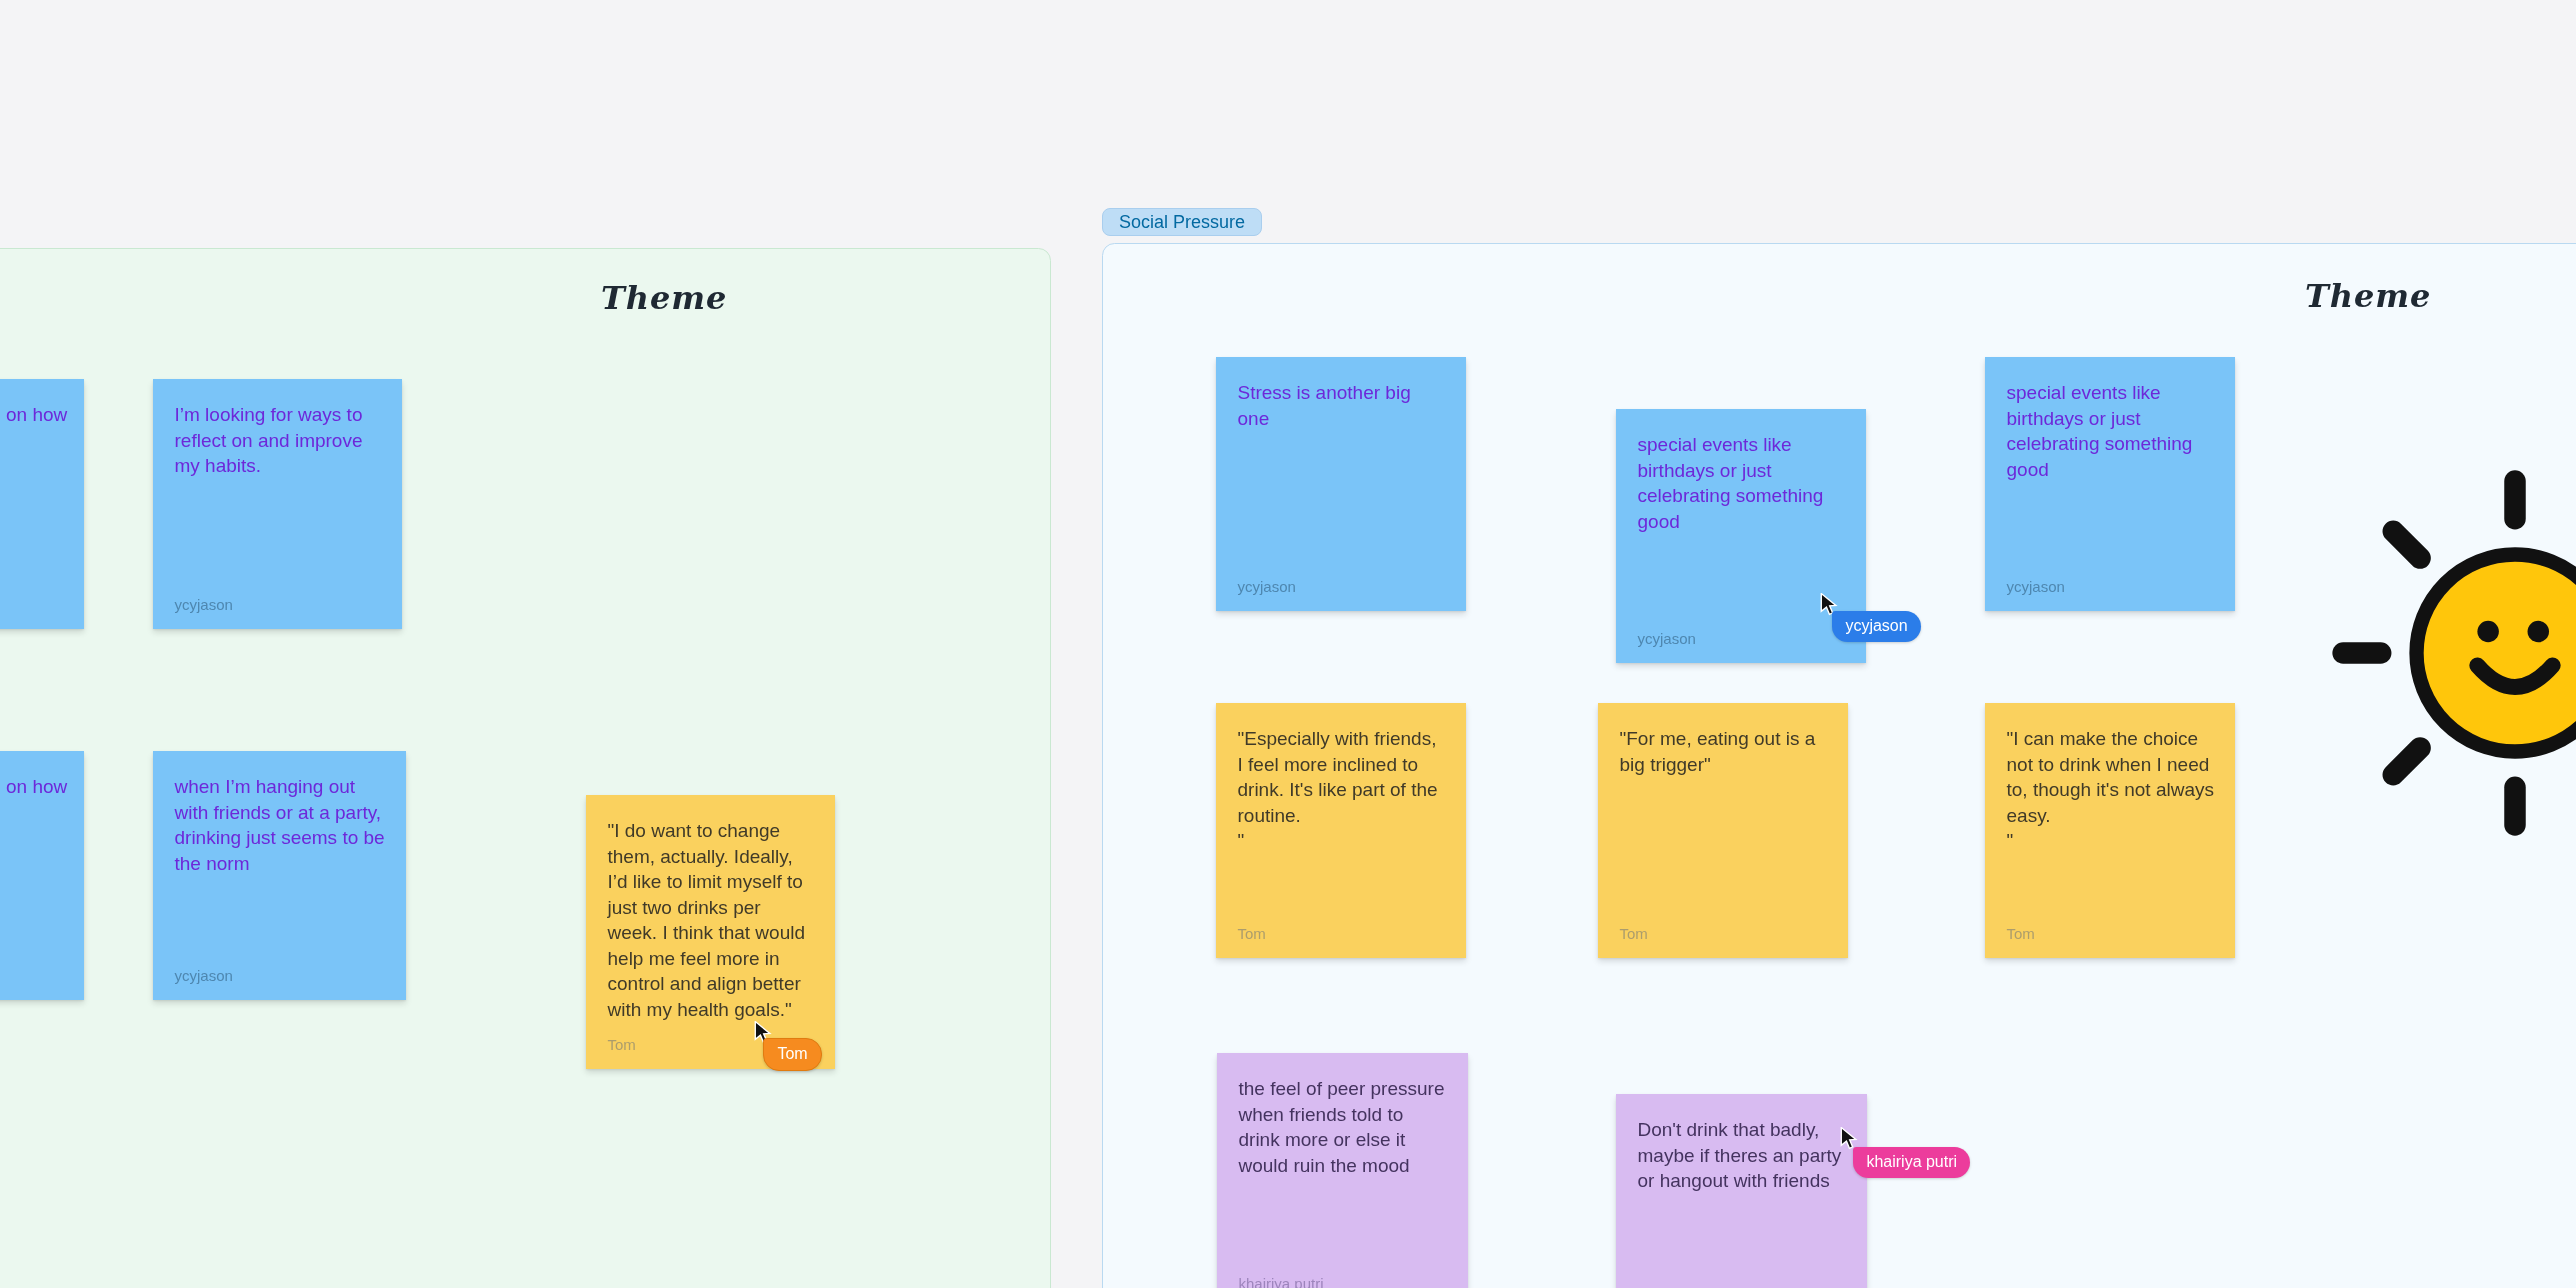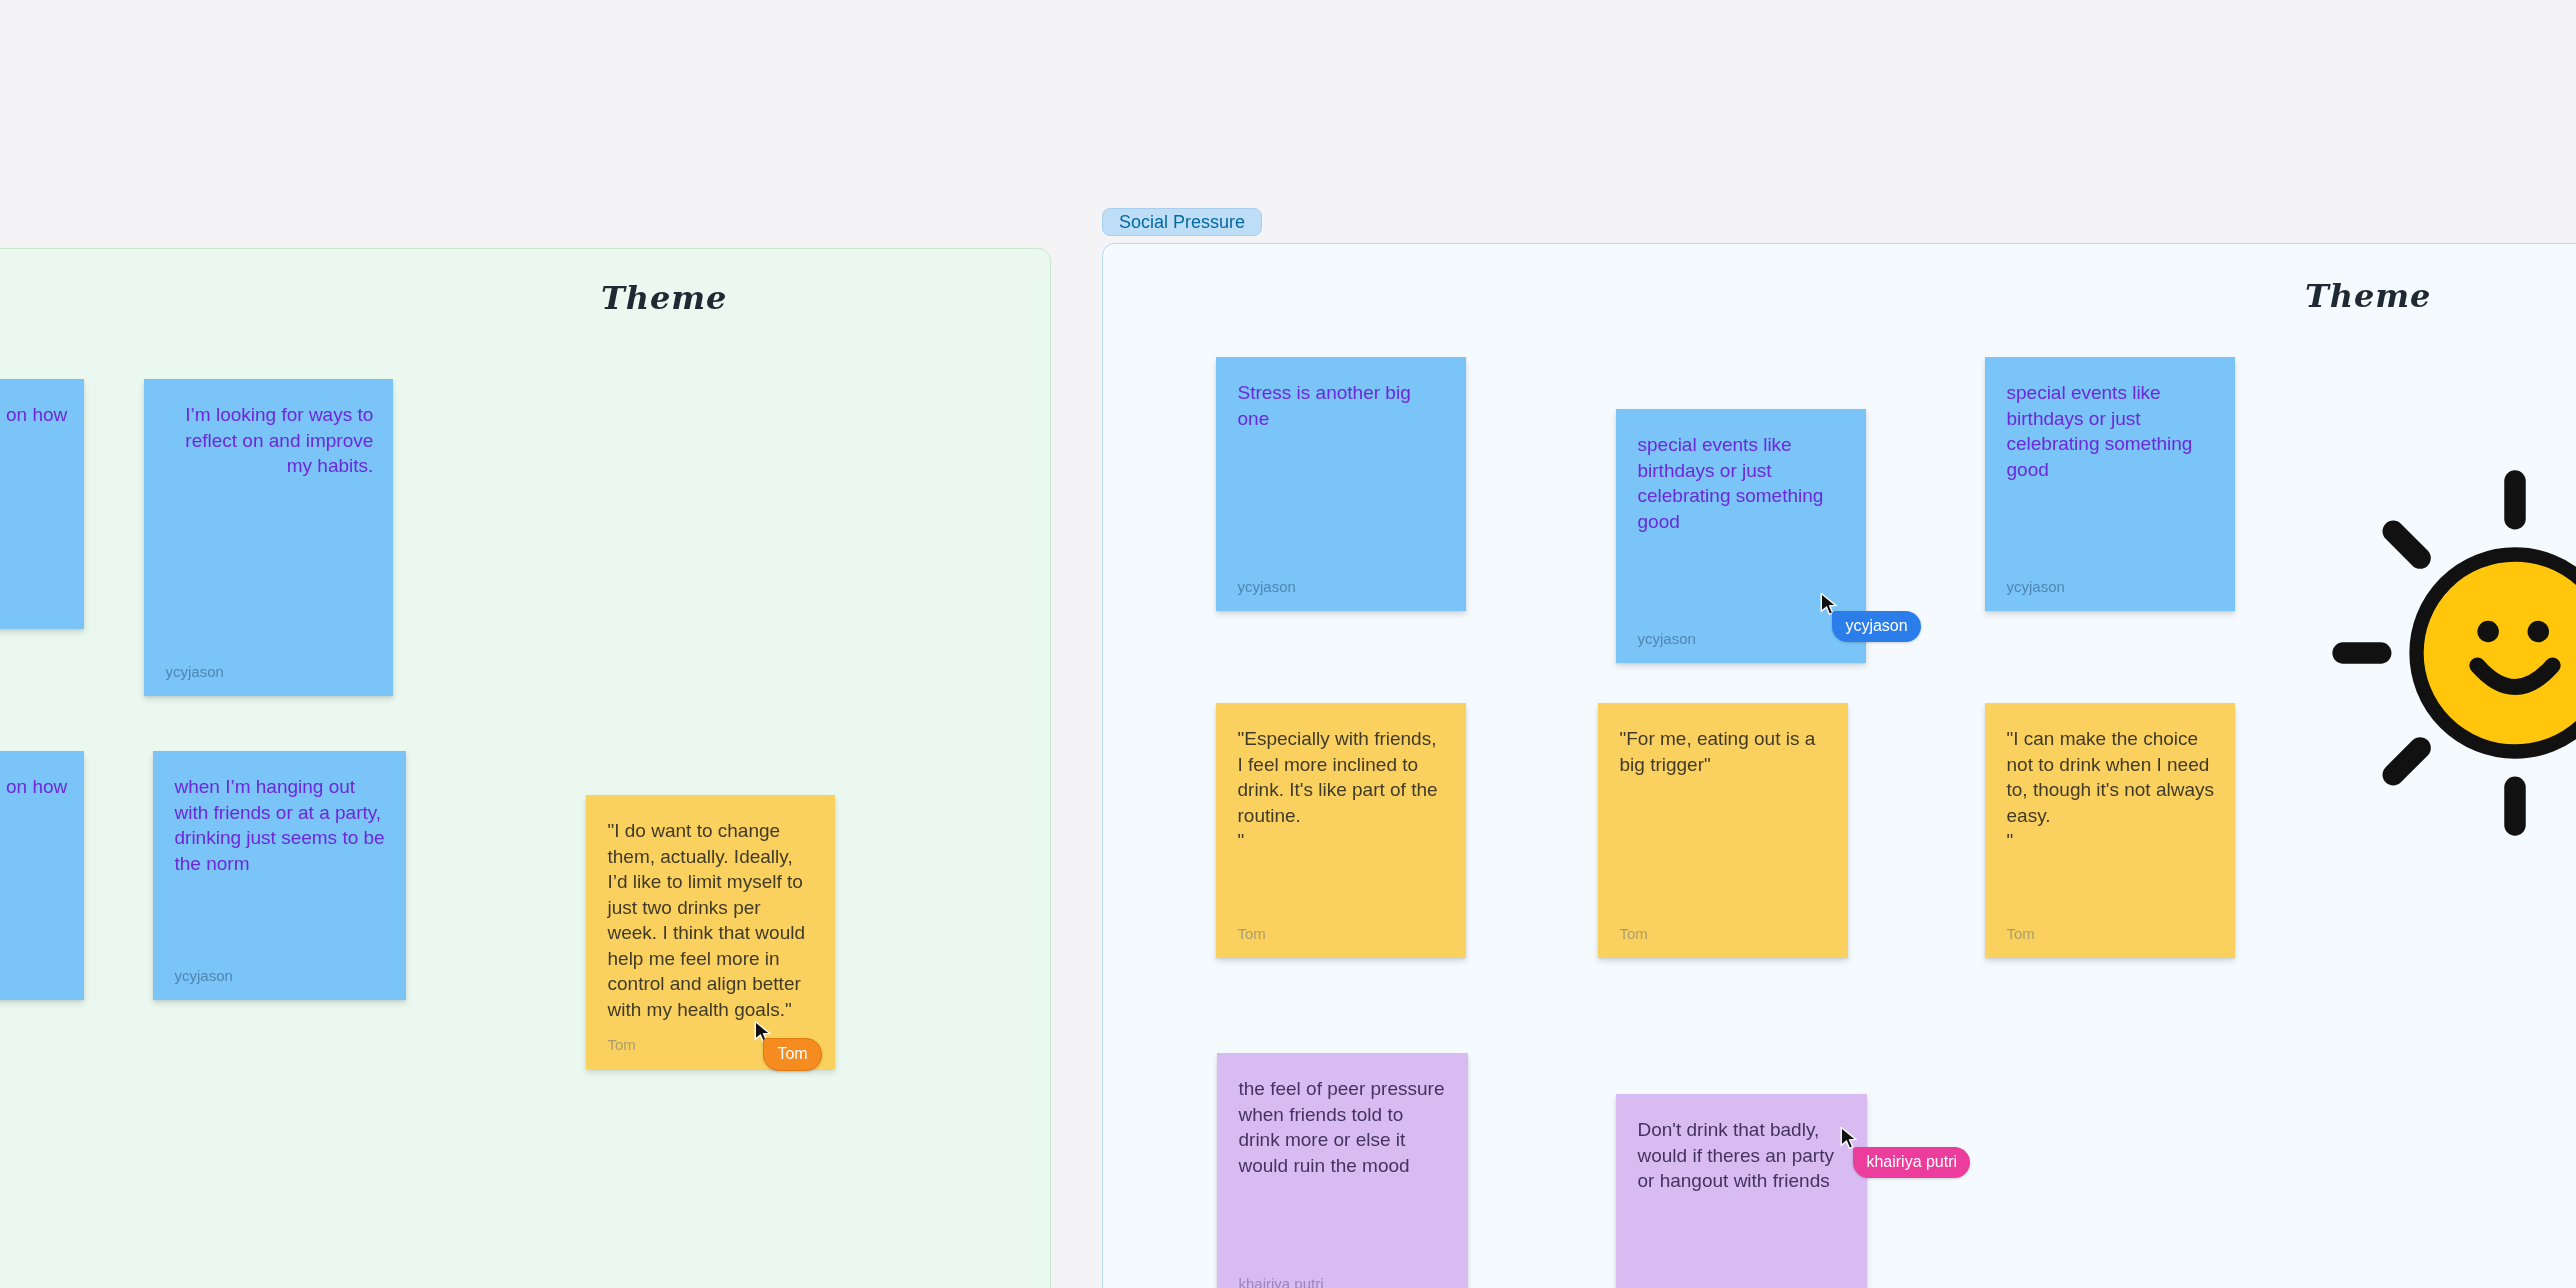--- a/index.html
+++ b/index.html
@@ -103,21 +103,21 @@
 </head>
 <body>
 
 <div class="frame green" style="left:-268px; top:248px; width:1319px; height:1252px;"></div>
 <div class="frame-title" style="left:601px; top:279px;">Theme</div>
 
 <div class="note blue partial" style="left:-166px; top:379px; width:250px; height:250px;">
   <div class="note-text">on how</div>
 </div>
 
-<div class="note blue" style="left:144px; top:379px; width:249px; height:317px;text-align:right;">
+<div class="note blue" style="left:153px; top:379px; width:249px; height:250px;">
   <div class="note-text">I’m looking for ways to reflect on and improve my habits.</div>
   <div class="note-author">ycyjason</div>
 </div>
 
 <div class="note blue partial" style="left:-166px; top:751px; width:250px; height:249px;">
   <div class="note-text">on how</div>
 </div>
 
 <div class="note blue" style="left:153px; top:751px; width:253px; height:249px;">
   <div class="note-text">when I’m hanging out with friends or at a party, drinking just seems to be the norm</div>
@@ -164,21 +164,21 @@
 "</div>
   <div class="note-author">Tom</div>
 </div>
 
 <div class="note purple" style="left:1217px; top:1053px; width:251px; height:255px;">
   <div class="note-text">the feel of peer pressure when friends told to drink more or else it would ruin the mood</div>
   <div class="note-author">khairiya putri</div>
 </div>
 
 <div class="note purple" style="left:1616px; top:1094px; width:251px; height:255px;">
-  <div class="note-text">Don't drink that badly, would if theres an party or hangout with friends</div>
+  <div class="note-text">Don't drink that badly, maybe if theres an party or hangout with friends</div>
 </div>
 
 <div class="cursor" style="left:752px; top:1021px;">
   <svg width="21.5" height="23" viewBox="0 0 14 20">
     <polygon points="0.5,0.5 0.5,16 5,12.3 7.6,18.5 10.4,17.3 7.8,11.2 13.2,10.8" fill="#111111" stroke="#FFFFFF" stroke-width="1.2"></polygon>
   </svg>
 </div>
 <div class="cursor-tag orange" style="left:763px; top:1038px;">Tom</div>
 
 <div class="cursor" style="left:1818px; top:593px;">

